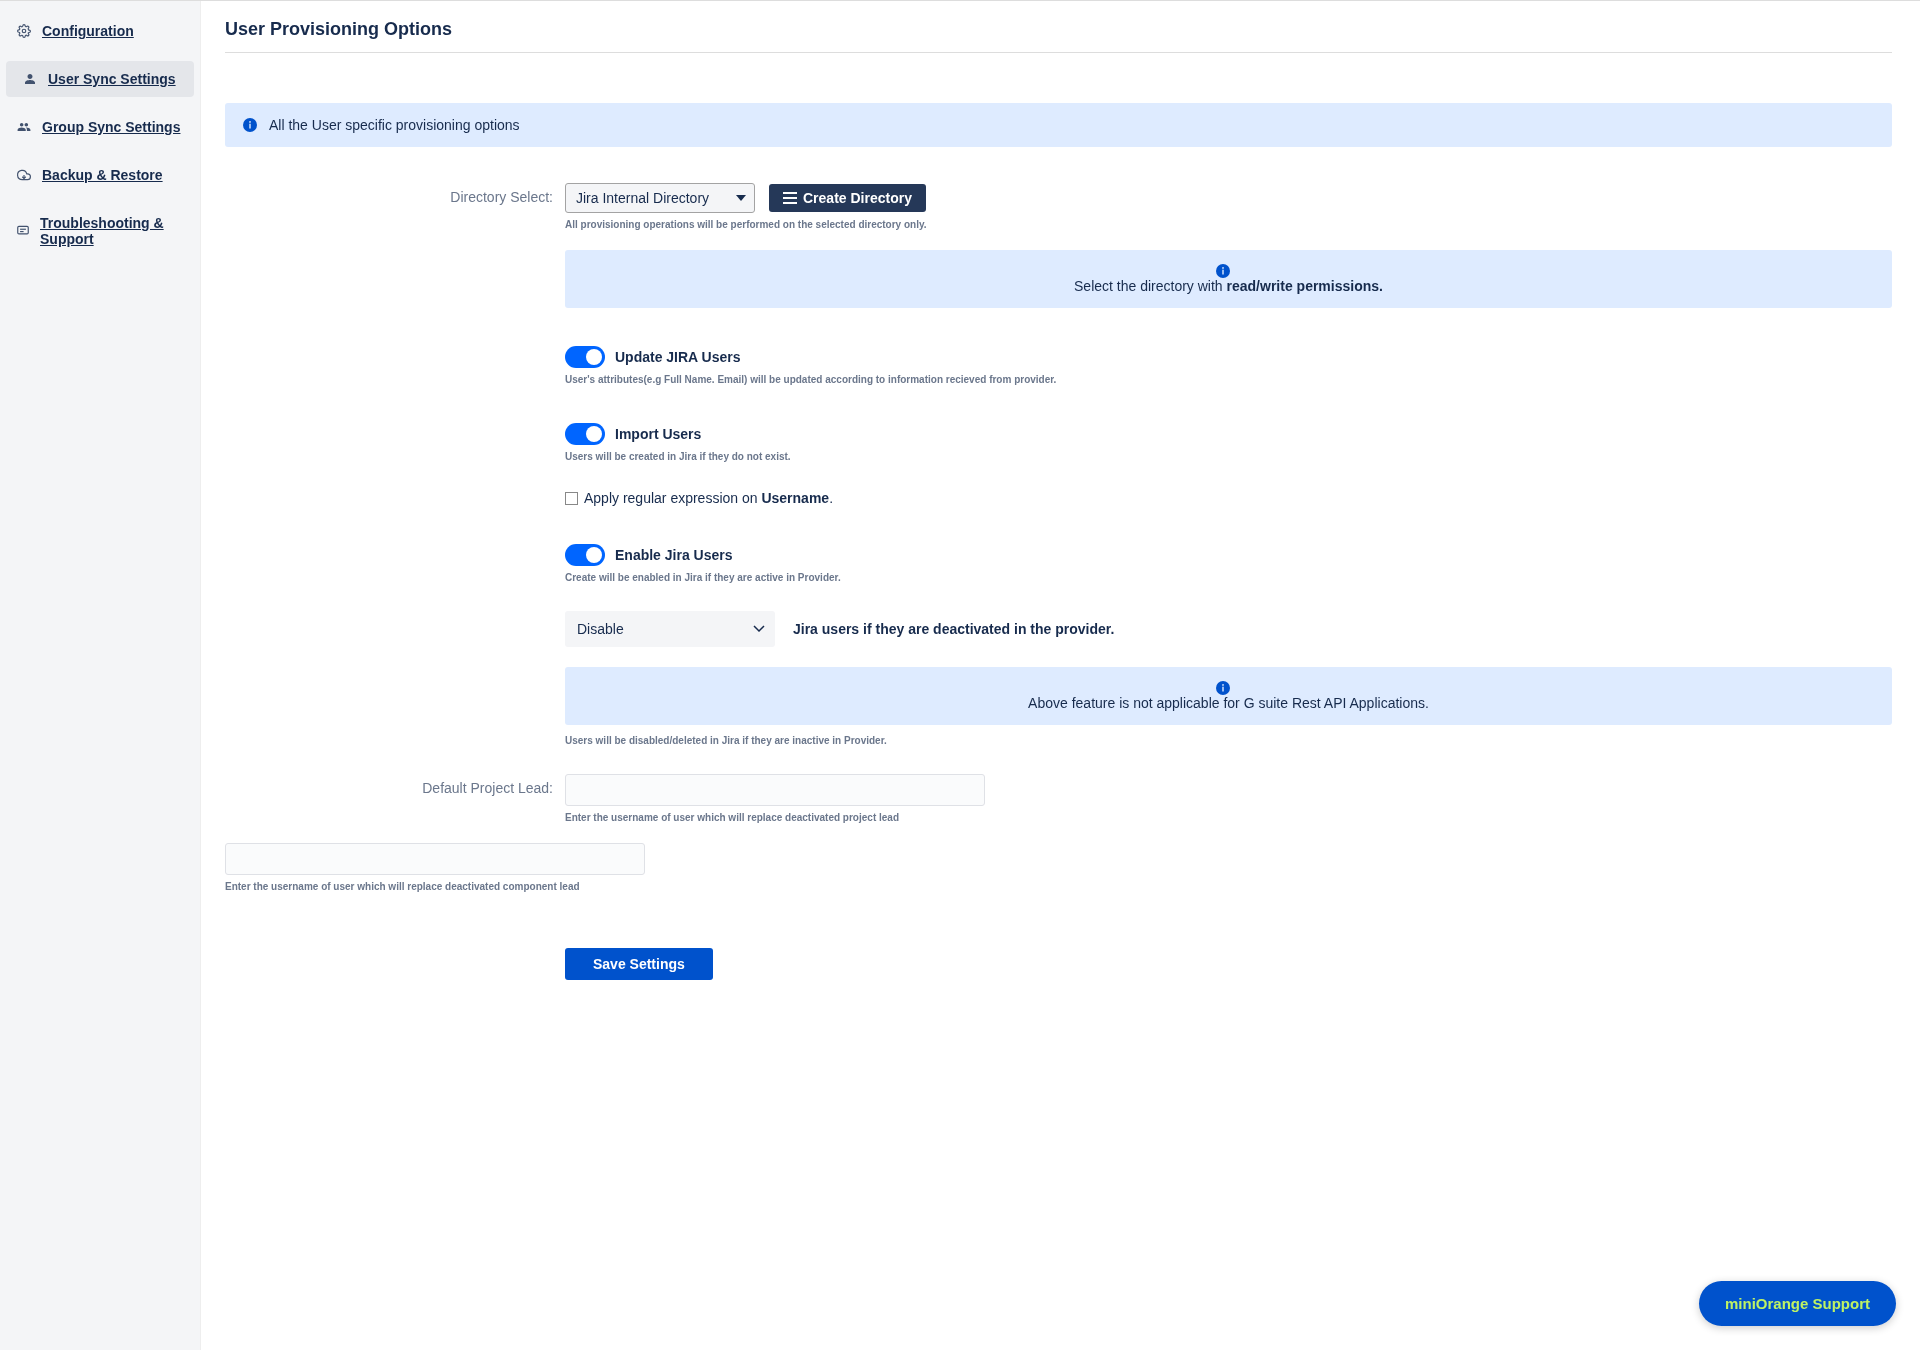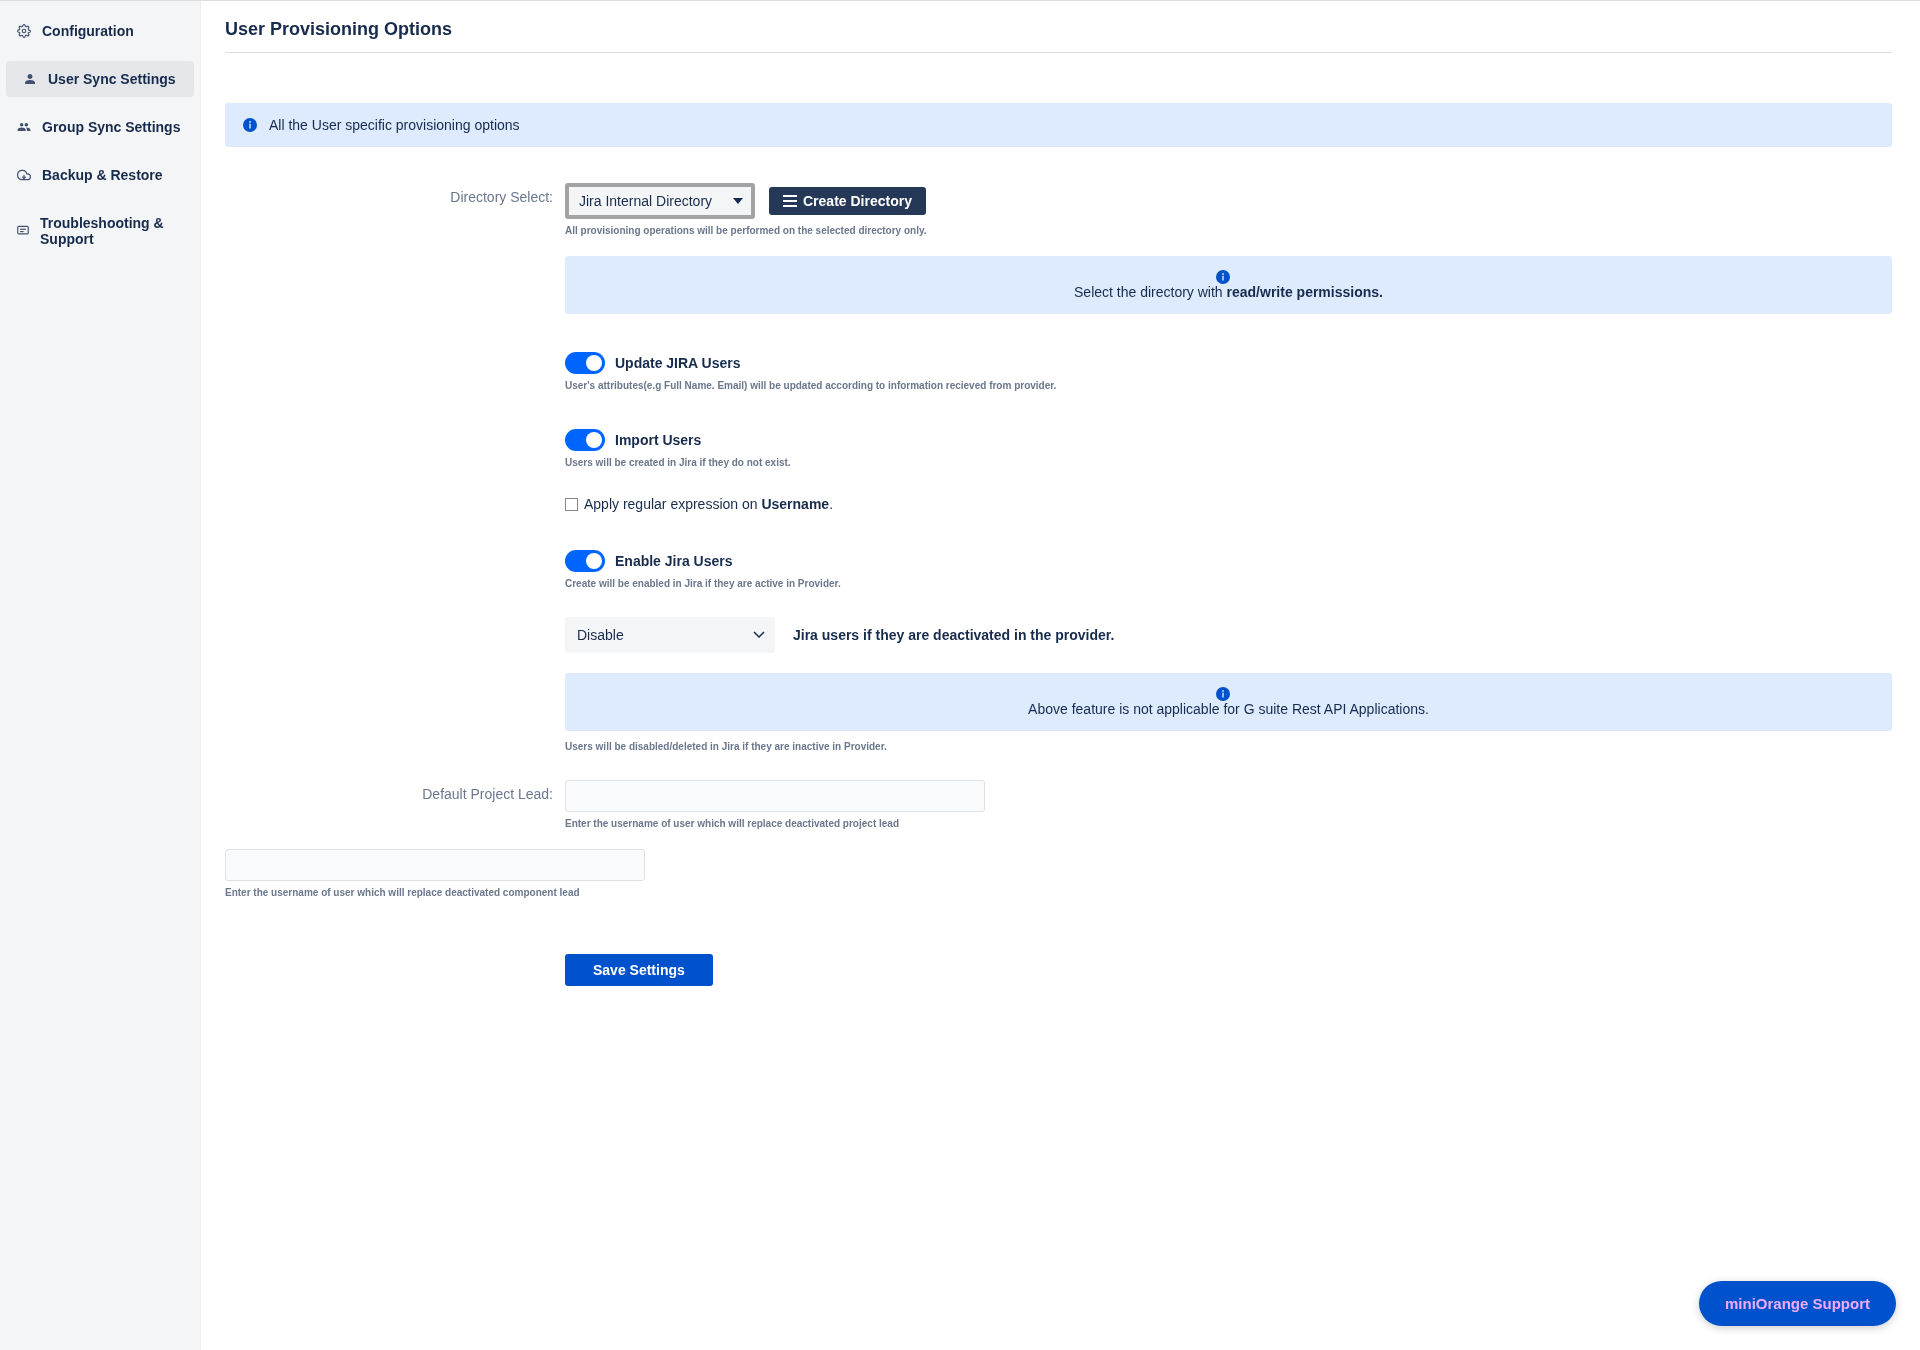--- a/index.html
+++ b/index.html
@@ -22,20 +22,21 @@
 }
 .sidebar-item {
   display: flex;
   align-items: center;
   padding: 10px 16px;
   font-size: 14px;
   font-weight: 600;
   color: #172B4D;
   cursor: pointer;
   margin-bottom: 12px;
+  text-decoration: underline;
 }
 .sidebar-item.active {
   background: #E4E6EA;
   border-radius: 4px;
   margin-left: 6px;
   margin-right: 6px;
 }
 .sidebar-item .icon {
   margin-right: 10px;
   width: 16px;
@@ -104,21 +105,21 @@
   flex-shrink: 0;
 }
 .form-field-col {
   flex: 1;
 }
 .form-indent {
   margin-left: 340px;
 }
 .select-box {
   background: #F4F5F7;
-  border: 4px solid #a3a3a3;
+  border: 1px solid #a3a3a3;
   border-radius: 3px;
   padding: 6px 28px 6px 10px;
   font-size: 14px;
   color: #172B4D;
   position: relative;
   display: inline-block;
   cursor: pointer;
   min-width: 190px;
 }
 .select-box .chev {
@@ -232,21 +233,21 @@
   padding: 8px 28px;
   font-size: 14px;
   font-weight: 600;
   cursor: pointer;
 }
 .support-pill {
   position: fixed;
   right: 24px;
   bottom: 24px;
   background: #0052CC;
-  color: #f0abfc;
+  color: #bef264;
   border-radius: 24px;
   padding: 14px 26px;
   font-size: 15px;
   font-weight: 600;
   cursor: pointer;
   box-shadow: 0 2px 8px rgba(0,0,0,0.2);
 }
 svg { display: block; }
 </style>
 </head>

